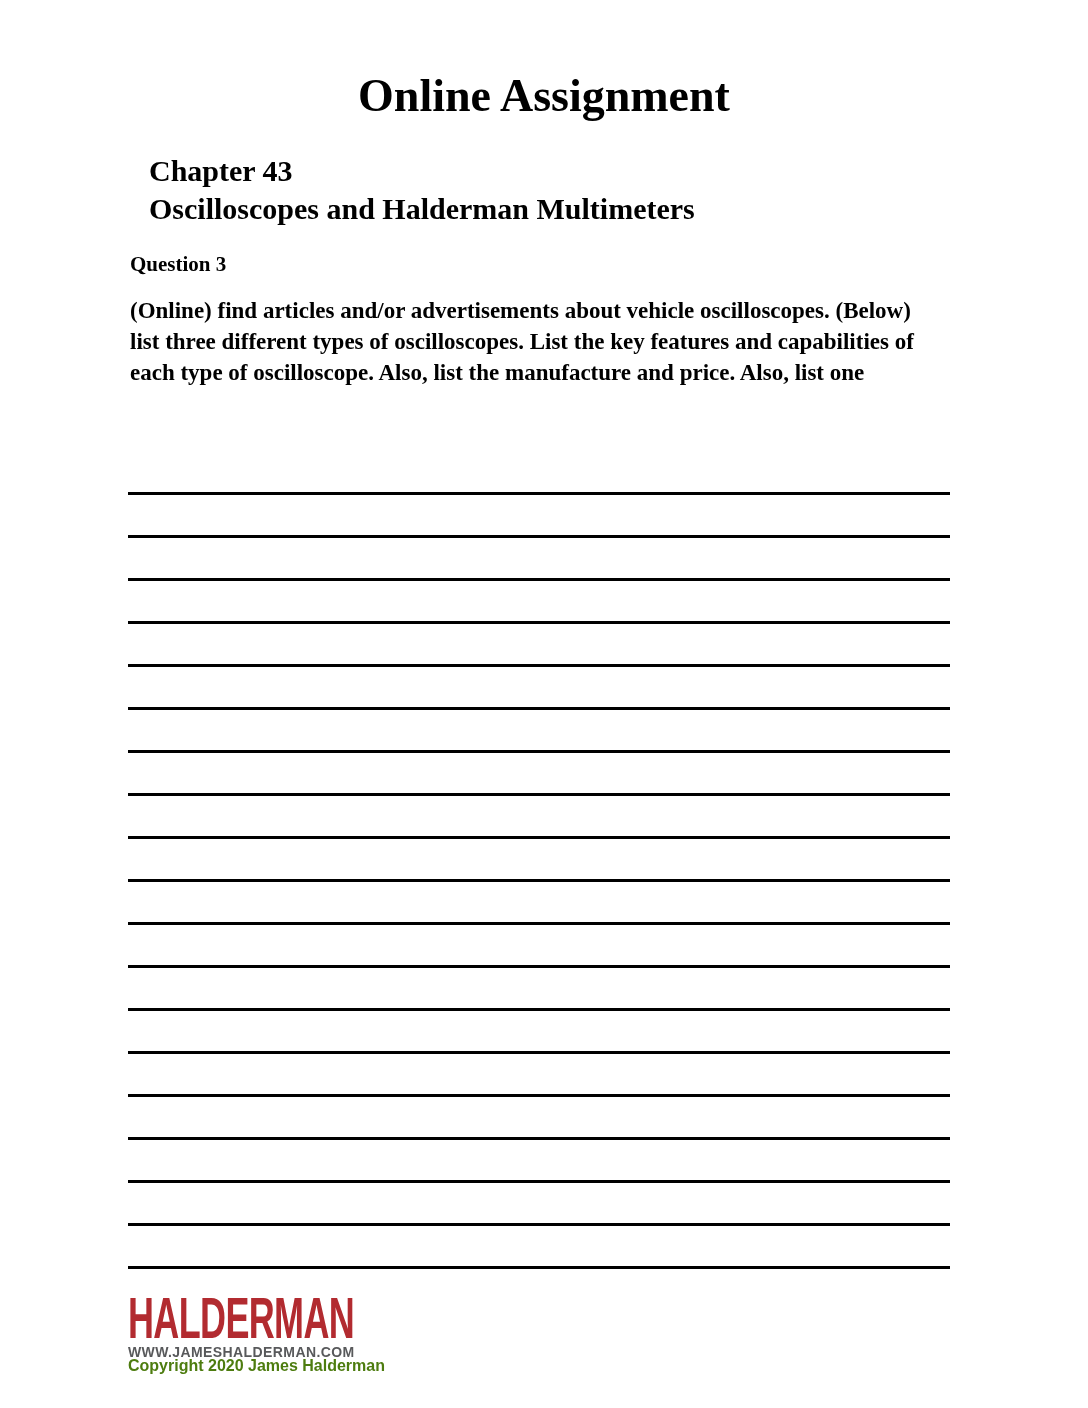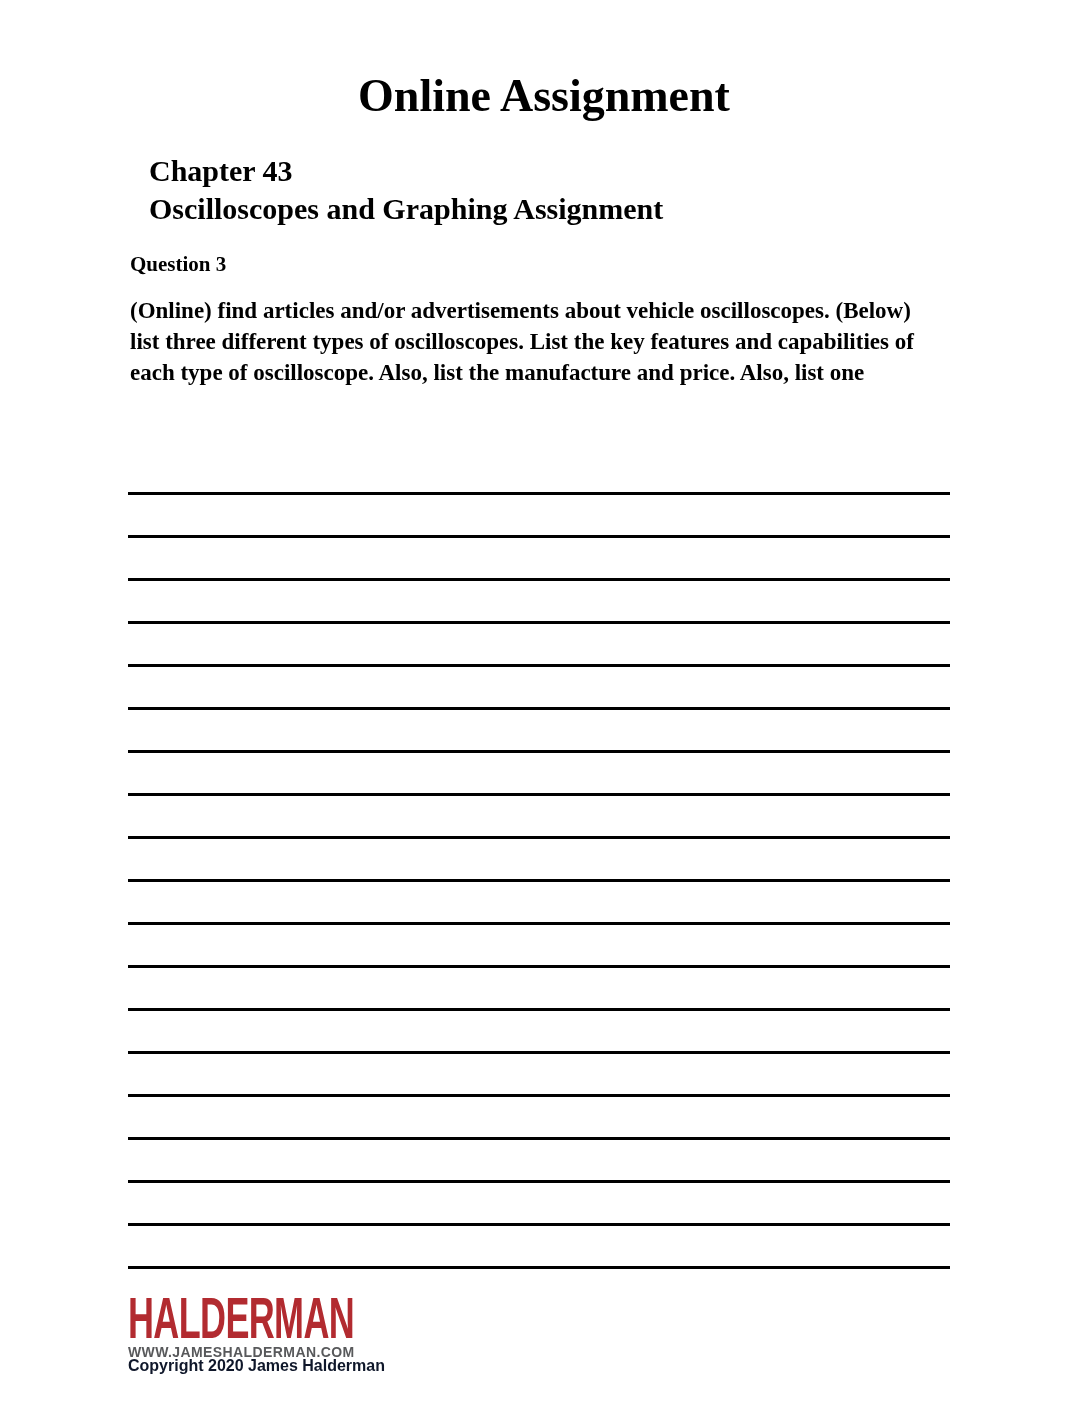--- a/index.html
+++ b/index.html
@@ -96,34 +96,34 @@
     white-space: nowrap;
   }
   .copyright-line {
     position: absolute;
     left: 0;
     top: 68px;
     font-family: "Liberation Sans", sans-serif;
     font-weight: bold;
     font-size: 16px;
     line-height: 1.1;
-    color: #0f172a;
+    color: #4d7c0f;
     white-space: nowrap;
   }
 </style>
 </head>
 <body>
 
 <div class="page">
 
   <h1 class="doc-title">Online Assignment</h1>
 
   <div class="chapter-heading">
     <span>Chapter 43</span>
-    <span>Oscilloscopes and Graphing Assignment</span>
+    <span>Oscilloscopes and Halderman Multimeters</span>
   </div>
 
   <div class="question-label">Question 3</div>
 
   <div class="question-prompt">
     <span>(Online) find articles and/or advertisements about vehicle oscilloscopes. (Below)</span>
     <span>list three different types of oscilloscopes. List the key features and capabilities of</span>
     <span>each type of oscilloscope. Also, list the manufacture and price. Also, list one</span>
   </div>
 

